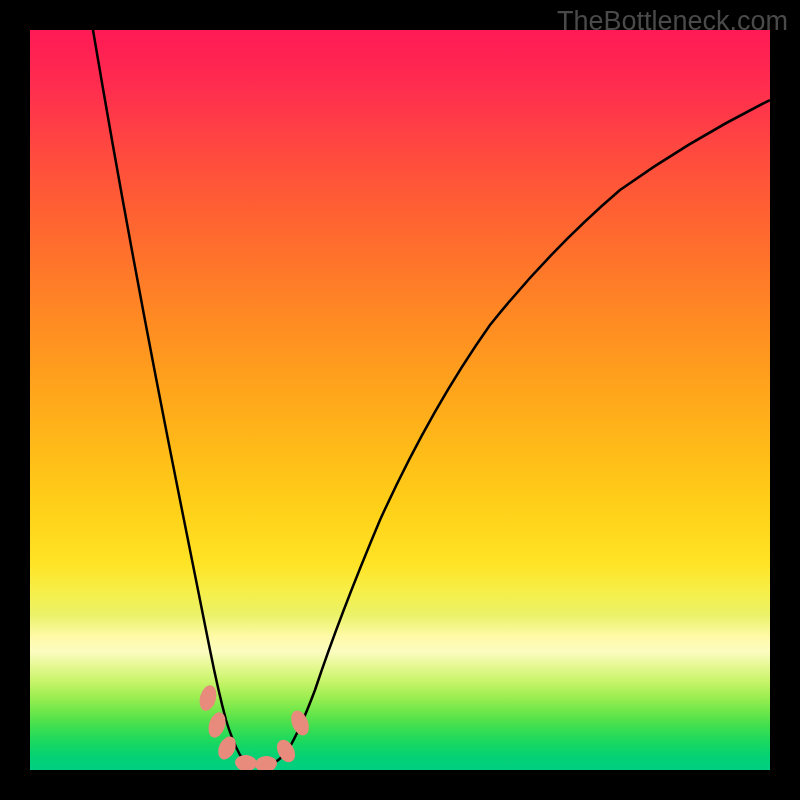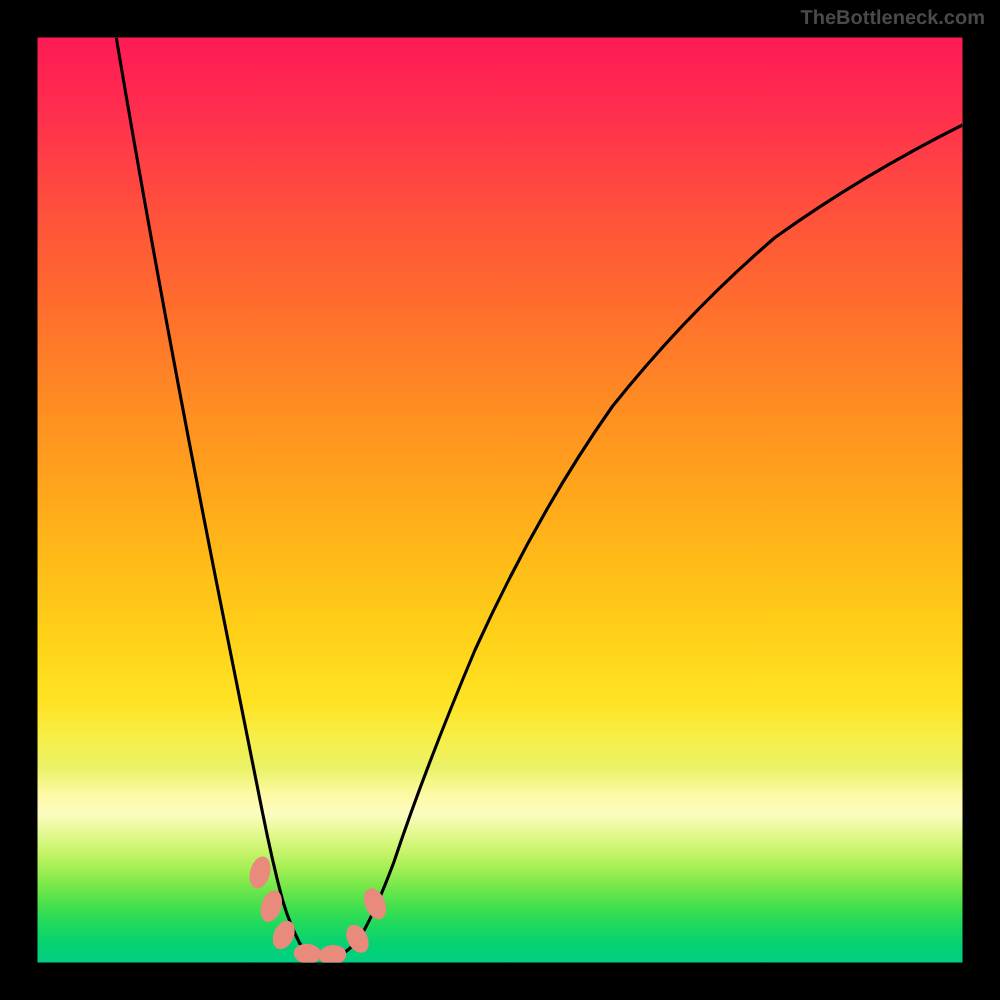--- a/index.html
+++ b/index.html
@@ -12,22 +12,22 @@
       height: 800px;
       background: #000;
       position: relative;
       font-family: Arial, sans-serif;
     }
     .watermark {
       position: absolute;
       top: 6px;
       right: 12px;
       color: #4a4a4a;
-      font-size: 16px;
-      font-weight: bold;
+      font-size: 27px;
+      font-weight: normal;
       z-index: 10;
     }
     .plot-area {
       position: absolute;
       top: 30px;
       left: 30px;
       width: 740px;
       height: 740px;
       background: linear-gradient(to bottom,
         #ff1a55 0%,

